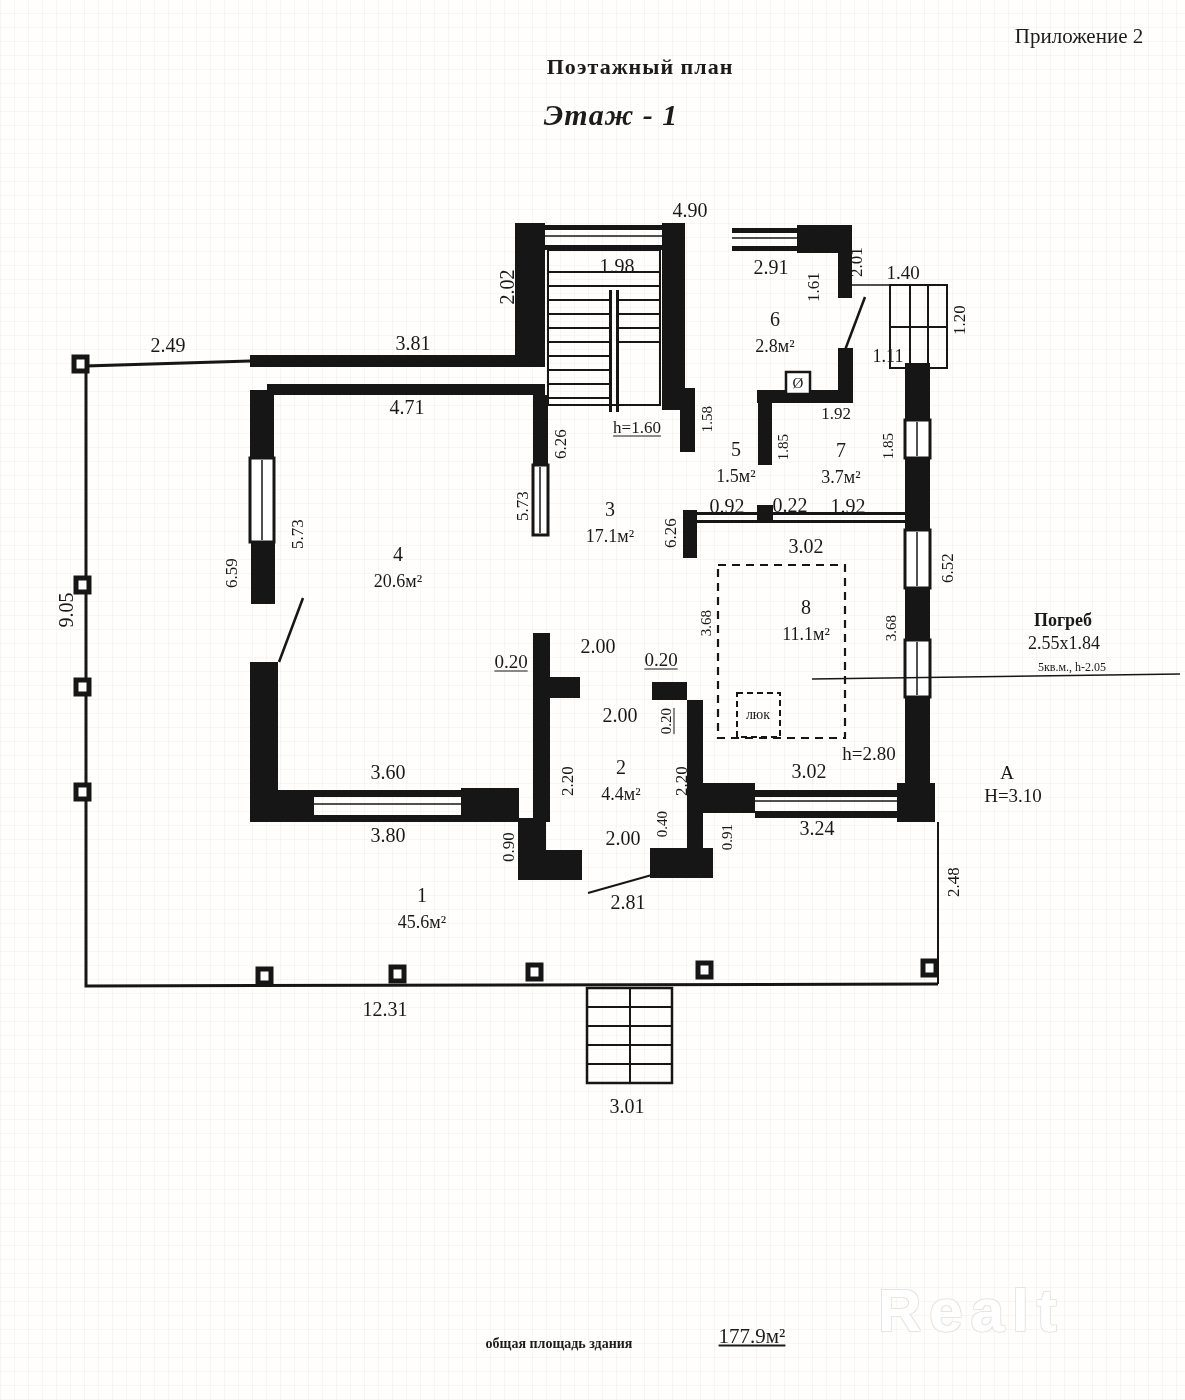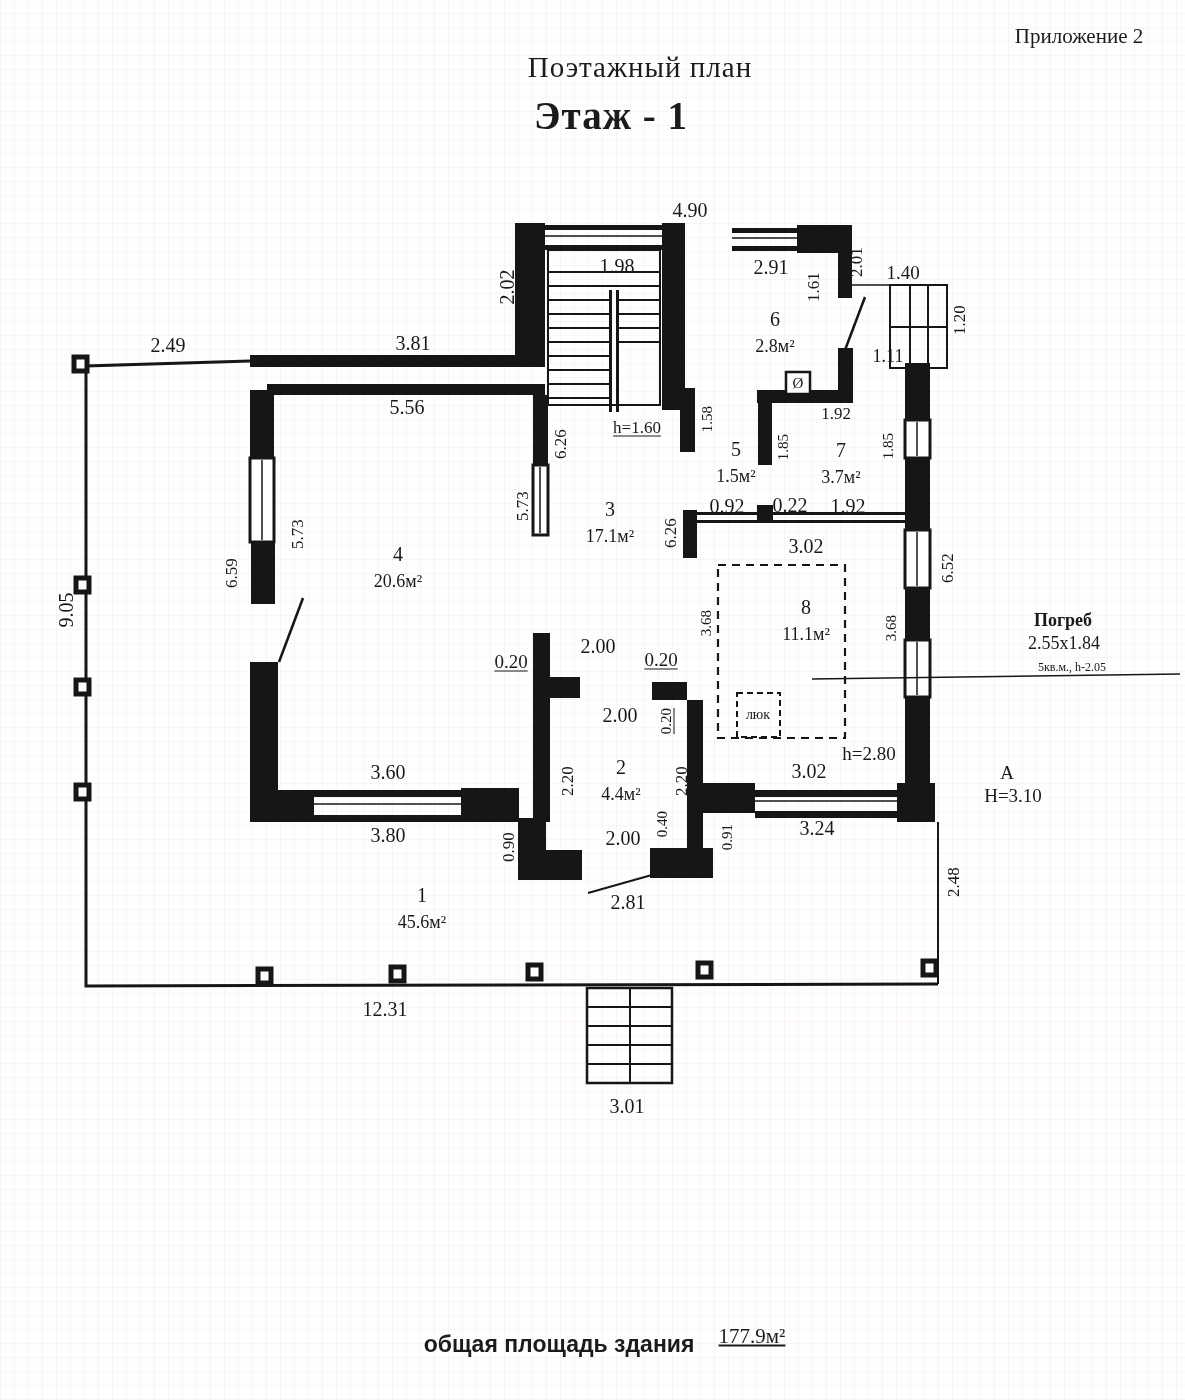--- a/index.html
+++ b/index.html
@@ -9,30 +9,30 @@
       repeating-linear-gradient(0deg, rgba(200,190,190,.13) 0 1px, transparent 1px 14px),
       repeating-linear-gradient(90deg, rgba(200,190,190,.13) 0 1px, transparent 1px 14px);
     overflow:hidden;
     font-family:"Liberation Serif", serif;
     color:#1b1b1b;
   }
   svg{position:absolute;left:0;top:0;}
   .w{fill:#161616;}
   .ln{stroke:#161616;fill:none;}
   .abs{position:absolute;transform:translate(-50%,-50%);white-space:nowrap;line-height:1;}
-  .title1{font-size:29px;font-weight:400;letter-spacing:1px;}
-  .title2{font-size:39px;font-weight:700;letter-spacing:1px;}
+  .title1{font-size:22px;font-weight:700;letter-spacing:1px;}
+  .title2{font-size:30px;font-weight:700;letter-spacing:1px;font-style:italic;}
   .appendix{font-size:21px;}
   .dim{position:absolute;transform:translate(-50%,-50%);white-space:nowrap;line-height:1;
        font-family:"Liberation Serif",serif;color:#191919;}
   .dim.u{text-decoration:underline;text-underline-offset:3px;}
   .room{position:absolute;transform:translate(-50%,-50%);text-align:center;color:#191919;}
   .room .num{display:block;font-size:20px;margin-bottom:5px;}
   .room .area{display:block;font-size:18px;}
-  .footer-label{font-size:23px;font-weight:700;font-family:Liberation Sans, sans-serif;}
+  .footer-label{font-size:14px;font-weight:700;font-family:Liberation Serif, serif;}
   .footer-value{font-size:21px;}
   .watermark{
     position:absolute;left:878px;top:1276px;
     font-family:"Liberation Sans",sans-serif;font-weight:700;
     font-size:60px;letter-spacing:8px;color:#ffffff;
     text-shadow:0 0 0 #fff, 1px 1px 0 #e7e5e3, -1px -1px 0 #e7e5e3, 1px -1px 0 #e7e5e3, -1px 1px 0 #e7e5e3;
   }
 </style>
 </head>
 <body>
@@ -200,21 +200,21 @@
       <span class="dim" style="left: 617px; top: 266px; font-size: 20px; transform: translate(-50%, -50%);">1.98</span>
       <span class="dim" style="left: 507px; top: 287px; font-size: 20px; transform: translate(-50%, -50%) rotate(-90deg);">2.02</span>
       <span class="dim" style="left: 771px; top: 267px; font-size: 20px; transform: translate(-50%, -50%);">2.91</span>
       <span class="dim" style="left: 813px; top: 287px; font-size: 17px; transform: translate(-50%, -50%) rotate(-90deg);">1.61</span>
       <span class="dim" style="left: 856px; top: 262px; font-size: 17px; transform: translate(-50%, -50%) rotate(-90deg);">2.01</span>
       <span class="dim" style="left: 903px; top: 272px; font-size: 19px; transform: translate(-50%, -50%);">1.40</span>
       <span class="dim" style="left: 959px; top: 320px; font-size: 17px; transform: translate(-50%, -50%) rotate(-90deg);">1.20</span>
       <span class="dim" style="left: 888px; top: 356px; font-size: 18px; transform: translate(-50%, -50%);">1.11</span>
       <span class="dim" style="left: 168px; top: 345px; font-size: 20px; transform: translate(-50%, -50%);">2.49</span>
       <span class="dim" style="left: 413px; top: 343px; font-size: 20px; transform: translate(-50%, -50%);">3.81</span>
-      <span class="dim" style="left: 407px; top: 407px; font-size: 20px; transform: translate(-50%, -50%);">5.56</span>
+      <span class="dim" style="left: 407px; top: 407px; font-size: 20px; transform: translate(-50%, -50%);">4.71</span>
       <span class="dim u" style="left: 637px; top: 427px; font-size: 17px; transform: translate(-50%, -50%);">h=1.60</span>
       <span class="dim" style="left: 707px; top: 419px; font-size: 15px; transform: translate(-50%, -50%) rotate(-90deg);">1.58</span>
       <span class="dim" style="left: 560px; top: 444px; font-size: 17px; transform: translate(-50%, -50%) rotate(-90deg);">6.26</span>
       <span class="dim" style="left: 836px; top: 413px; font-size: 17px; transform: translate(-50%, -50%);">1.92</span>
       <span class="dim" style="left: 783px; top: 447px; font-size: 15px; transform: translate(-50%, -50%) rotate(-90deg);">1.85</span>
       <span class="dim" style="left: 888px; top: 446px; font-size: 15px; transform: translate(-50%, -50%) rotate(-90deg);">1.85</span>
       <span class="dim" style="left: 727px; top: 506px; font-size: 20px; transform: translate(-50%, -50%);">0.92</span>
       <span class="dim" style="left: 790px; top: 505px; font-size: 20px; transform: translate(-50%, -50%);">0.22</span>
       <span class="dim" style="left: 848px; top: 506px; font-size: 20px; transform: translate(-50%, -50%);">1.92</span>
       <span class="dim" style="left: 670px; top: 533px; font-size: 17px; transform: translate(-50%, -50%) rotate(-90deg);">6.26</span>
@@ -287,13 +287,14 @@
         <span class="num">8</span>
         <span class="area">11.1м²</span>
       </div>
     </div>
 
   <div>
     <div class="abs footer-label" style="left:559px;top:1344px;">общая площадь здания</div>
     <div class="abs footer-value" style="left:752px;top:1336px;text-decoration:underline;">177.9м²</div>
   </div>
 
+  <div class="watermark">Realt</div>
 </div>
 
 </body></html>

